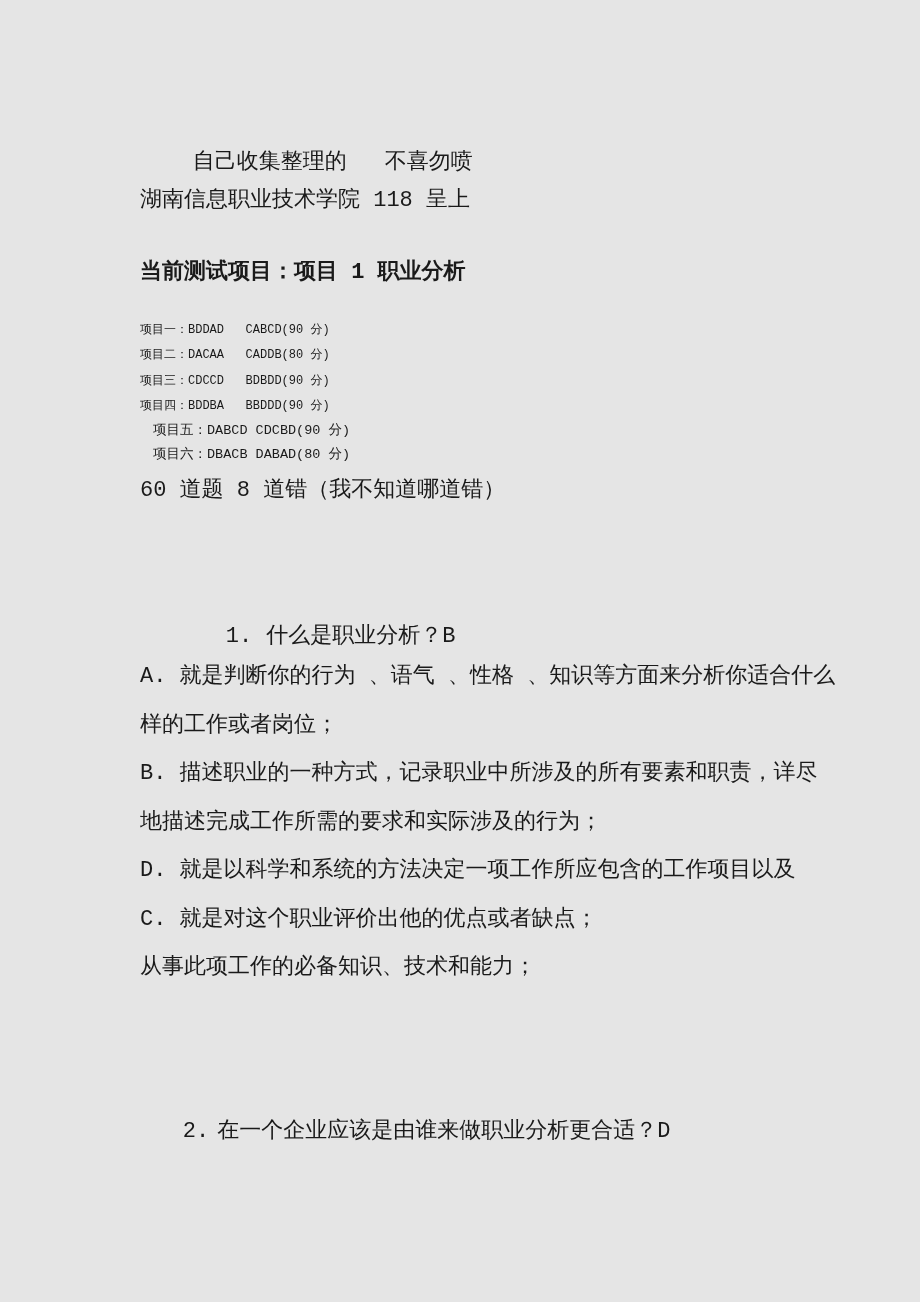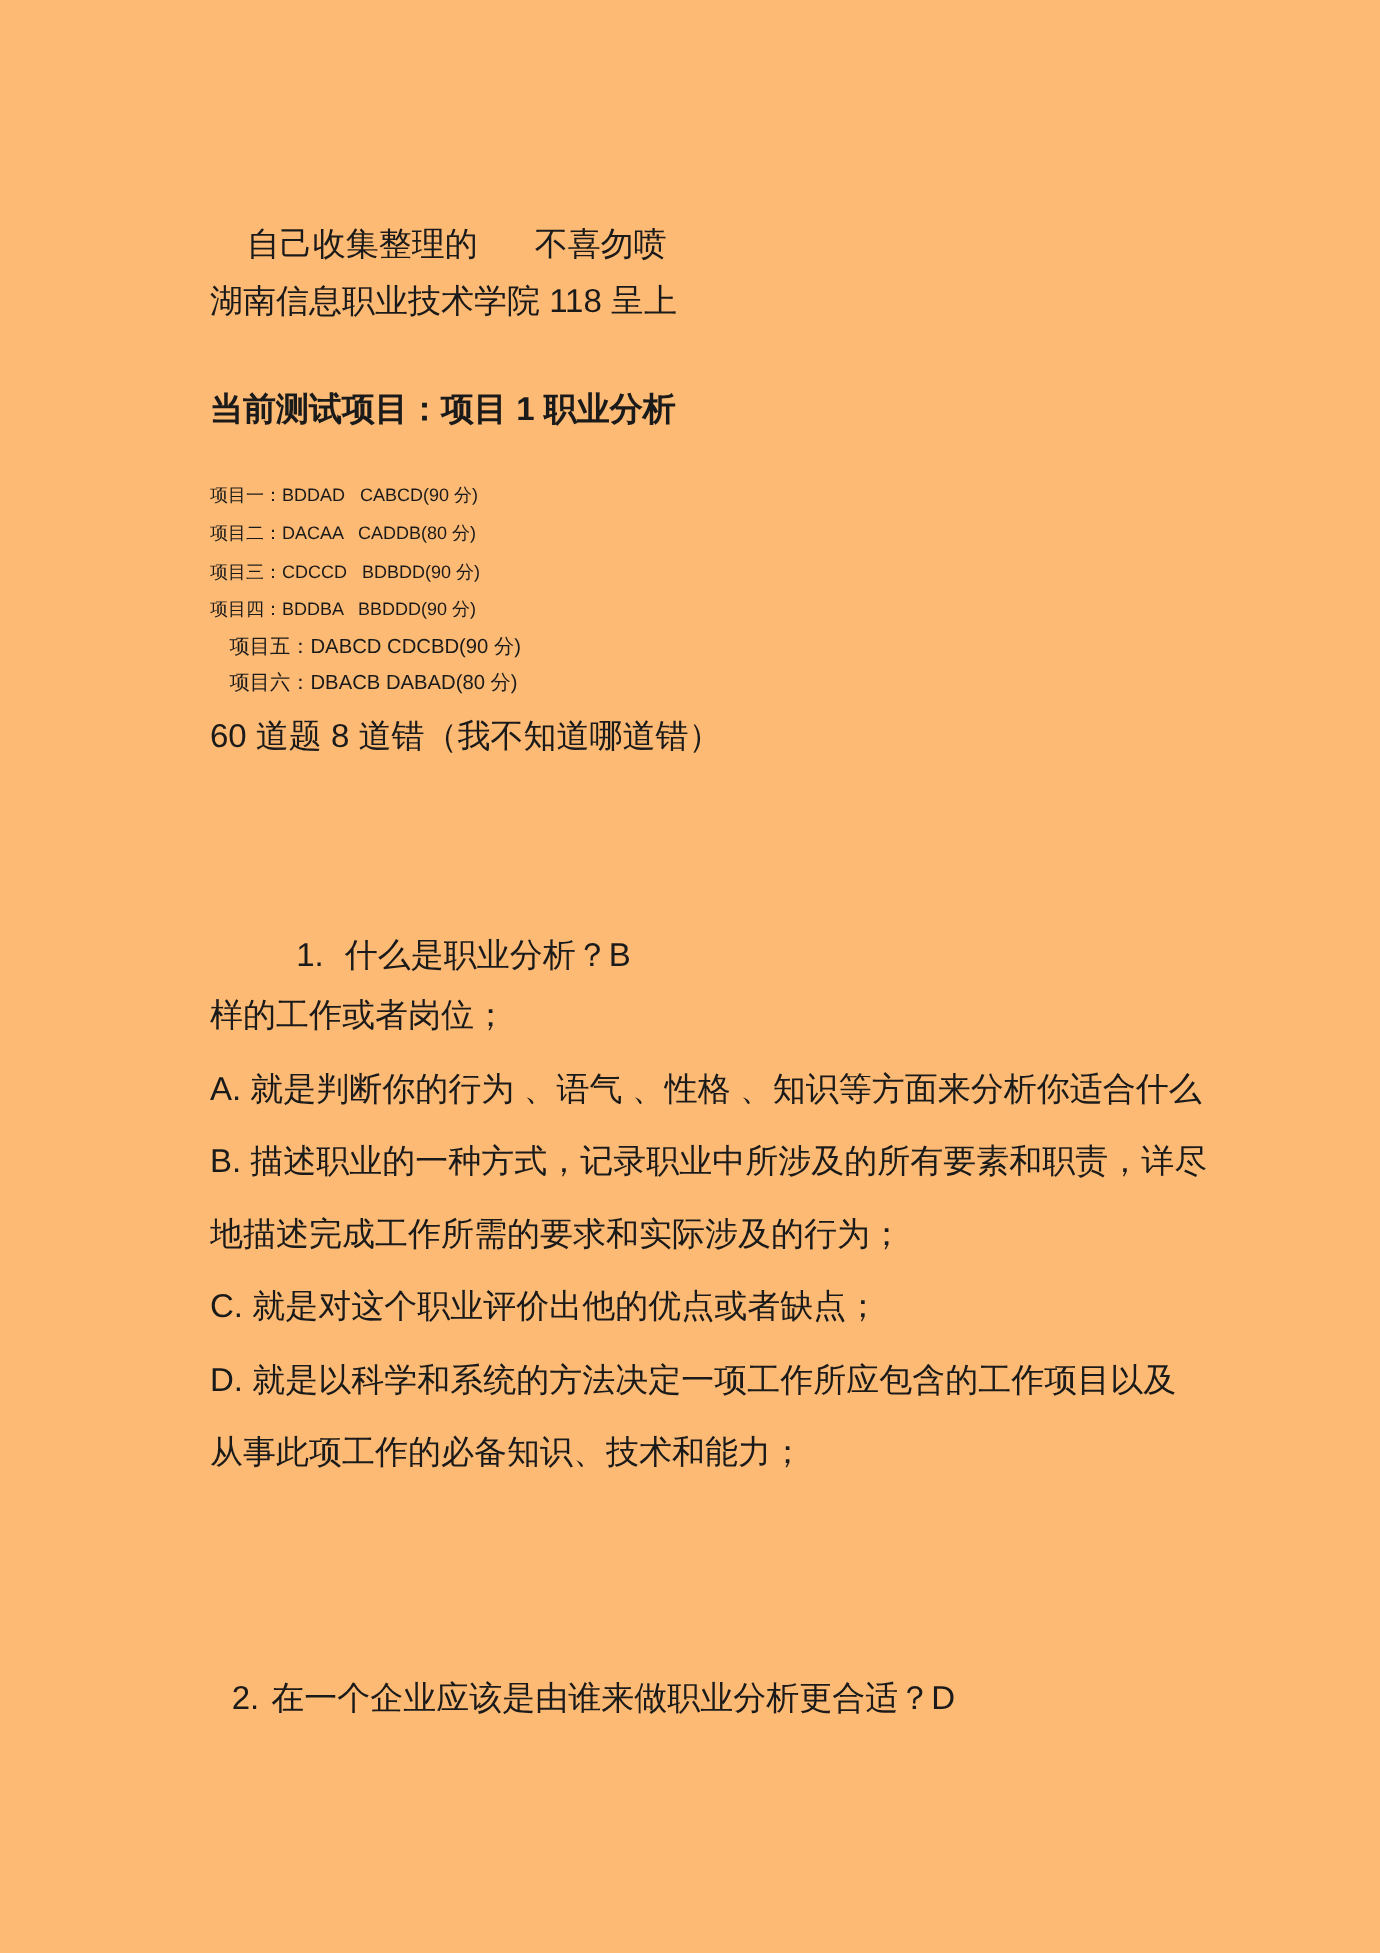--- a/index.html
+++ b/index.html
@@ -4,23 +4,23 @@
 <style>
   html, body {
     margin: 0;
     padding: 0;
     background: #ffffff;
   }
   .page {
     position: relative;
     width: 920px;
     height: 1302px;
-    background: #fdba74;
+    background: #e5e5e5;
     overflow: hidden;
-    font-family: Liberation Sans, sans-serif;
+    font-family: Liberation Mono, monospace;
     color: #1a1a1a;
   }
   .line {
     position: absolute;
     left: 140px;
     white-space: pre;
     line-height: 1.25;
   }
   .t-body { font-size: 22px; }
   .t-bold { font-size: 22px; font-weight: bold; }
@@ -61,26 +61,26 @@
   <div class="line t-list-sm" style="top:423px;">项目五：DABCD CDCBD(90 分)</div>
   <div class="line t-list-sm" style="top:447px;">项目六：DBACB DABAD(80 分)</div>
 
   <div class="line t-body" style="top:477px;">60 道题 8 道错（我不知道哪道错）</div>
 
   <div class="line t-body" style="left:173px; top:595px;">
     <span>1.</span><span class="num-gap-14"></span><span>什么是职业分析？B</span>
   </div>
 
   <div class="options-block">
+    <div class="option-line">A. 就是判断你的行为 、语气 、性格 、知识等方面来分析你适合什么</div>
     <div class="option-line">样的工作或者岗位；</div>
-    <div class="option-line">A. 就是判断你的行为 、语气 、性格 、知识等方面来分析你适合什么</div>
     <div class="option-line">B. 描述职业的一种方式，记录职业中所涉及的所有要素和职责，详尽</div>
     <div class="option-line">地描述完成工作所需的要求和实际涉及的行为；</div>
+    <div class="option-line">D. 就是以科学和系统的方法决定一项工作所应包含的工作项目以及</div>
     <div class="option-line">C. 就是对这个职业评价出他的优点或者缺点；</div>
-    <div class="option-line">D. 就是以科学和系统的方法决定一项工作所应包含的工作项目以及</div>
     <div class="option-line">从事此项工作的必备知识、技术和能力；</div>
   </div>
 
   <div class="line t-body" style="left:130px; top:1090px;">
     <span>2.</span><span class="num-gap-8"></span><span>在一个企业应该是由谁来做职业分析更合适？D</span>
   </div>
 
 </div>
 
 </body></html>

